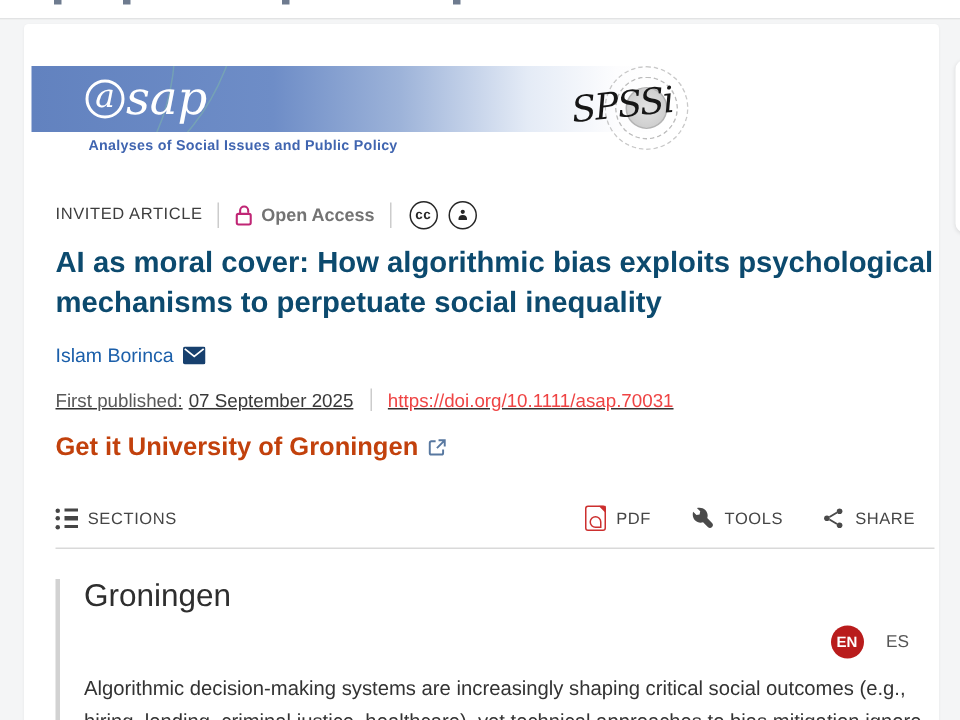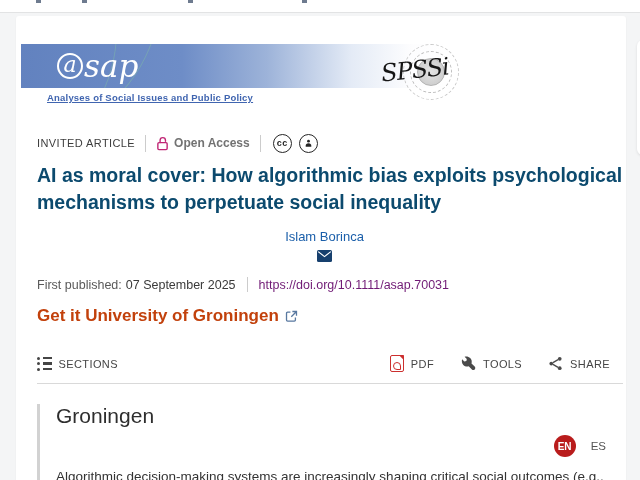--- a/index.html
+++ b/index.html
@@ -39,22 +39,22 @@
     position:absolute; left:36px; top:2px;
     font-family:"DejaVu Serif", serif; font-style:italic;
     color:#fff; font-size:31px; line-height:40px; display:flex; align-items:center;
   }
   .asap-a {
     display:inline-flex; align-items:center; justify-content:center;
     width:26px; height:26px; border:2px solid #fff; border-radius:50%;
     font-size:22px; margin-right:1px; padding-bottom:2px;
   }
   .tagline {
-    position:absolute; left:26px; top:48px;
-    font-size:9.5px; font-weight:bold; color:#4065b0; letter-spacing:.2px;text-decoration:underline;
+    position:absolute; left:38px; top:48px;
+    font-size:9.5px; font-weight:bold; color:#4065b0; letter-spacing:.2px;
   }
   .spssi { position:absolute; left:364px; top:-2px; width:80px; height:68px; }
   .ring { position:absolute; border-radius:50%; }
   .r1 { width:56px; height:56px; left:18px; top:2px; border:1px dashed #c9c9c9; }
   .r2 { width:42px; height:42px; left:25px; top:9px; border:1px dashed #bdbdbd; }
   .r3 { width:28px; height:28px; left:32px; top:16px; border:1px solid #b3b3b3; background:radial-gradient(circle,#e3e3e3 0%,#cfcfcf 70%,#dedede 100%); }
   .spssi-text {
     position:absolute; left:-4px; top:14px;
     font-family:"DejaVu Serif", serif; font-style:italic;
     font-size:24px; color:#161616; letter-spacing:-1px; transform:rotate(-6deg);
@@ -70,29 +70,29 @@
   .cc-circle {
     width:19px; height:19px; border:1.4px solid #262626; border-radius:50%;
     display:flex; align-items:center; justify-content:center;
   }
   .cc-circle span { font-size:9px; font-weight:bold; color:#262626; letter-spacing:.4px; }
 
   
   .title { margin-top:9px; margin-left:16px; width:592px; font-size:19.5px; line-height:27px; font-weight:bold; color:#0c4a6e; }
 
   
-  .author-row { margin-top:13px; margin-left:16px; display:flex; align-items:center; gap:6px;flex-direction:column; }
+  .author-row { margin-top:13px; margin-left:16px; display:flex; align-items:center; gap:6px; }
   .author-link { font-size:13px; color:#1b5faa; text-decoration:none; cursor:pointer; }
 
   
-  .pub-row { margin-top:15px; margin-left:16px; display:flex; align-items:center; font-size:12.5px; }
+  .pub-row { margin-top:15px; margin-left:16px; display:flex; align-items:center; font-size:12.5px;text-decoration:underline; }
   .pub-label { color:#595959; margin-right:4px; }
   .pub-date { color:#3a3a3a; }
   .pub-sep { width:1px; height:15px; background:#ccc; margin:0 11px; }
-  .doi-link { color:#701a75; text-decoration:none; cursor:pointer; }
+  .doi-link { color:#ef4444; text-decoration:none; cursor:pointer; }
 
   
   .getit-row { margin-top:14px; margin-left:16px; display:flex; align-items:center; gap:6px; }
   .getit-link { font-size:17px; font-weight:bold; color:#c2410c; text-decoration:none; cursor:pointer; }
 
   
   .toolbar { margin-top:29px; margin-left:16px; margin-right:2px; display:flex; align-items:center; }
   .tb-item { display:flex; align-items:center; gap:7px; cursor:pointer; }
   .tb-label { font-size:11px; color:#454545; letter-spacing:.4px; }
   .tb-right { margin-left:auto; display:flex; align-items:center; gap:26px; }

